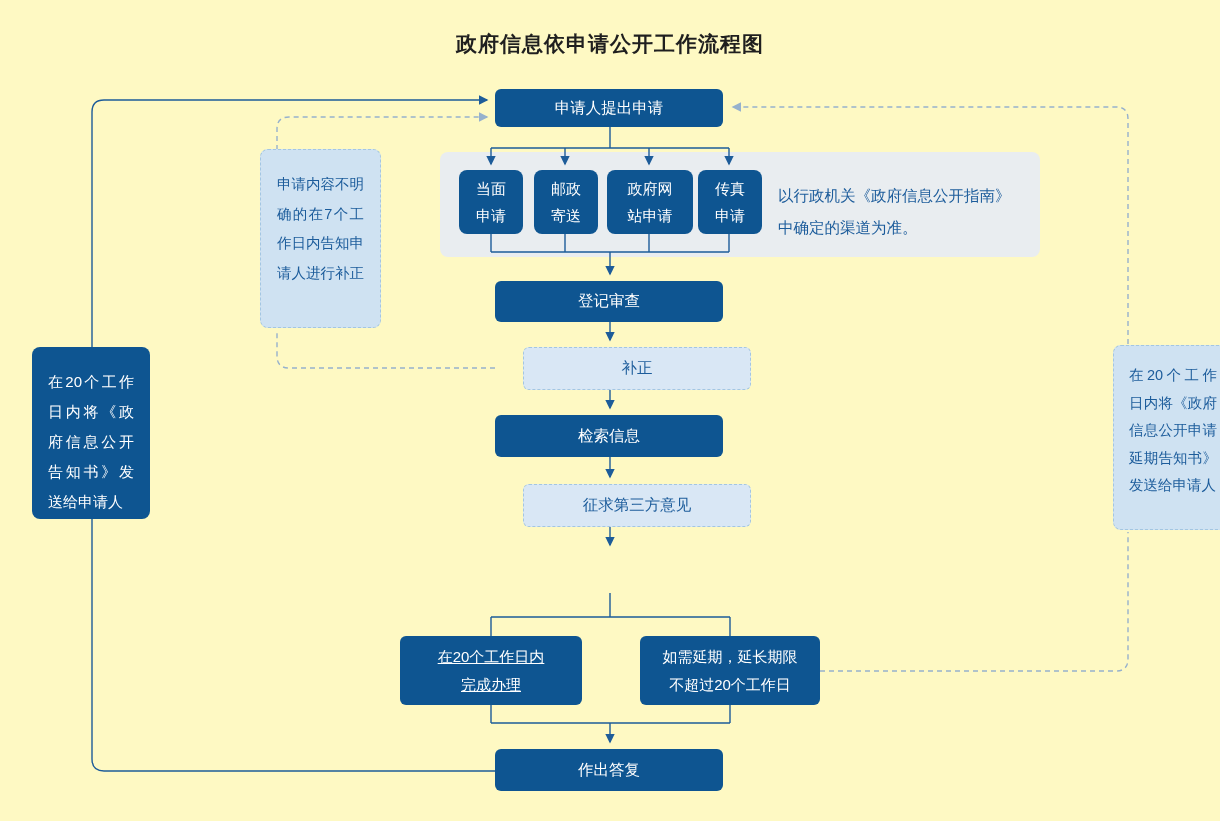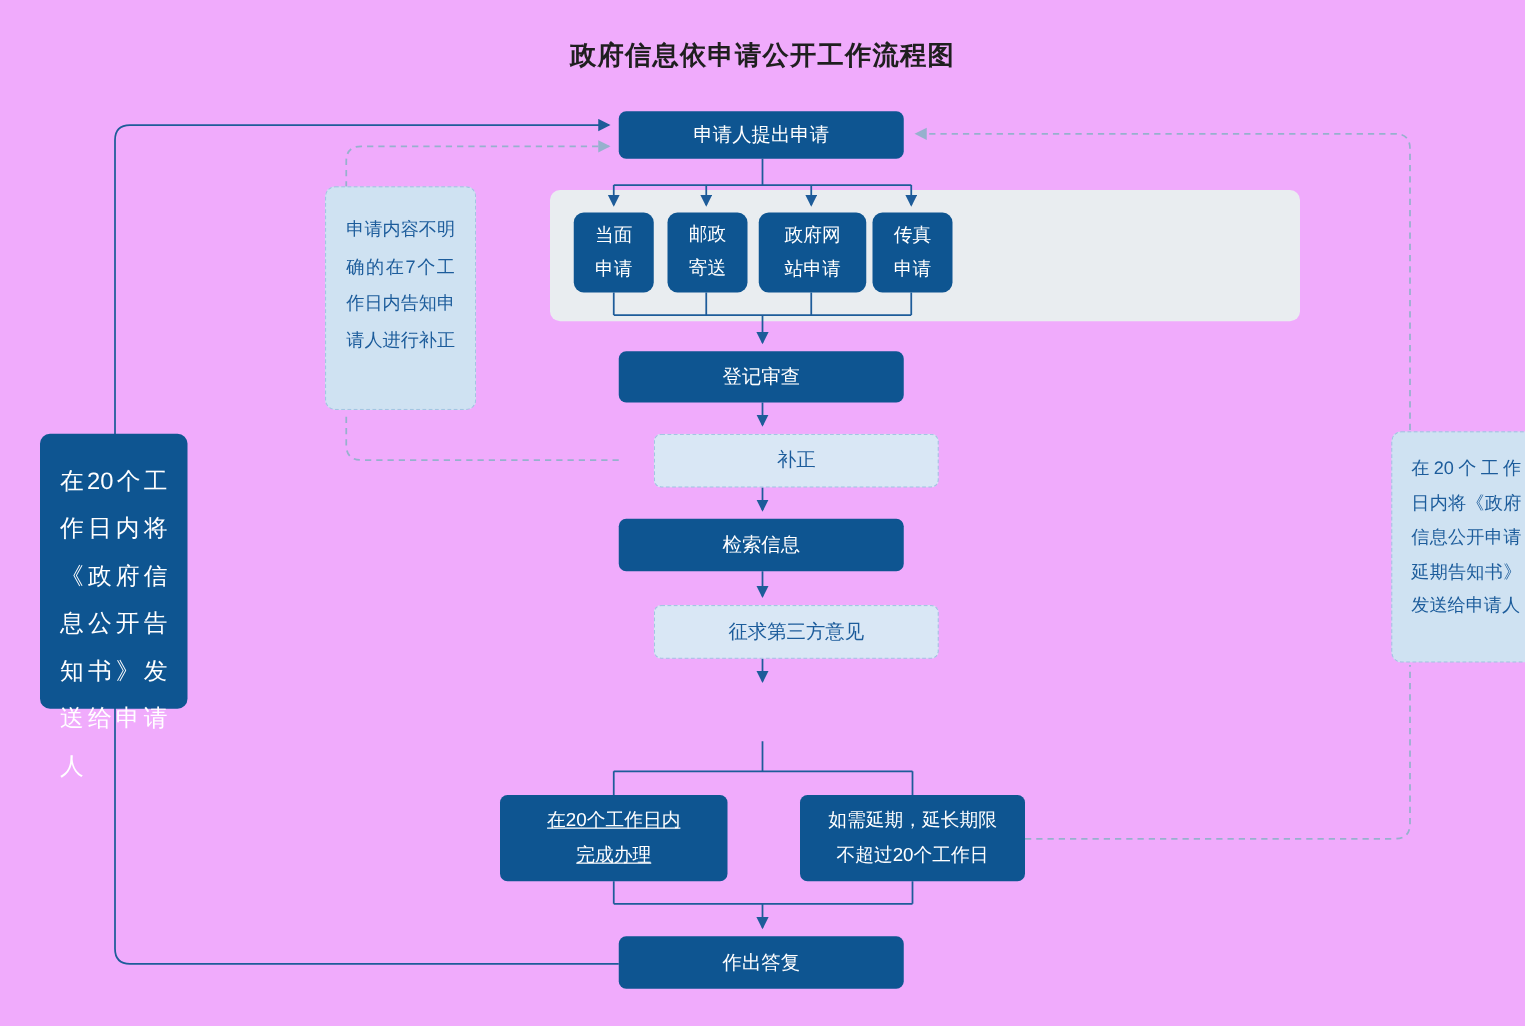--- a/index.html
+++ b/index.html
@@ -2,21 +2,21 @@
 <html style="--primary: #0e5591; --line: #1d5c99; --dashed-line: #96b1cd; --panel: #e9edf0; --light-fill: #d9e7f5; --note-fill: #cfe2f2; --note-border: #a3c6e2; --text-blue: #1c5c9b;"><head>
 <meta charset="utf-8">
 <style>
   * { margin: 0; padding: 0; box-sizing: border-box; }
   html, body { background: #ffffff; }
   body { font-family: "Liberation Sans", "DejaVu Sans", sans-serif; }
   #canvas {
     position: relative;
     width: 1220px;
     height: 821px;
-    background: #f0abfc;
+    background: #fef9c3;
     overflow: hidden;
   }
   .title {
     position: absolute;
     left: 0; right: 0;
     top: 30px;
     text-align: center;
     font-size: 21px;
     font-weight: bold;
     color: #1f1f1f;
@@ -140,37 +140,39 @@
     <path class="d" d="M277,150 V129 Q277,117 289,117 H487" marker-end="url(#ad)"></path>
 
     <path class="d" d="M820,671 H1116 Q1128,671 1128,659 V532"></path>
     <path class="d" d="M1128,344 V119 Q1128,107 1116,107 H733" marker-end="url(#ad)"></path>
   </svg>
 
   <div class="node dark" style="left:495px; top:89px; width:228px; height:38px;">申请人提出申请</div>
 
   <div class="node dark channel" style="left:459px; top:170px; width:64px; height:64px;">当面
 申请</div>
-  <div class="node dark channel" style="left:534px; top:170px; width:64px; height:64px;font-family:Liberation Serif, serif;">邮政
+  <div class="node dark channel" style="left:534px; top:170px; width:64px; height:64px;">邮政
 寄送</div>
   <div class="node dark channel" style="left:607px; top:170px; width:86px; height:64px;">政府网
 站申请</div>
   <div class="node dark channel" style="left:698px; top:170px; width:64px; height:64px;">传真
 申请</div>
 
+  <div class="channel-note">以行政机关《政府信息公开指南》
+中确定的渠道为准。</div>
 
   <div class="node dark" style="left:495px; top:281px; width:228px; height:41px;">登记审查</div>
   <div class="node light" style="left:495px; top:347px; width:228px; height:43px;">补正</div>
   <div class="node dark" style="left:495px; top:415px; width:228px; height:42px;">检索信息</div>
   <div class="node light" style="left:495px; top:484px; width:228px; height:43px;">征求第三方意见</div>
 
   <div class="node dark twoline" style="left:400px; top:636px; width:182px; height:69px;text-decoration:underline;">在20个工作日内
 完成办理</div>
   <div class="node dark twoline" style="left:640px; top:636px; width:180px; height:69px;">如需延期，延长期限
 不超过20个工作日</div>
 
   <div class="node dark" style="left:495px; top:749px; width:228px; height:42px;">作出答复</div>
 
-  <div class="sidenote darkfill" style="left:32px; top:347px; width:118px; height:220px; font-size:19px;">在20个工作日内将《政府信息公开告知书》发送给申请人</div>
+  <div class="sidenote darkfill" style="left:32px; top:347px; width:118px; height:172px; font-size:15px;">在20个工作日内将《政府信息公开告知书》发送给申请人</div>
   <div class="sidenote lightfill" style="left:217px; top:149px; width:121px; height:179px;">申请内容不明确的在7个工作日内告知申请人进行补正</div>
   <div class="sidenote lightfill" style="left:1070px; top:345px; width:120px; height:185px; line-height:1.9; padding:16px 15px;">在20个工作日内将《政府信息公开申请延期告知书》 发送给申请人</div>
 
 </div>
 
 </body></html>

